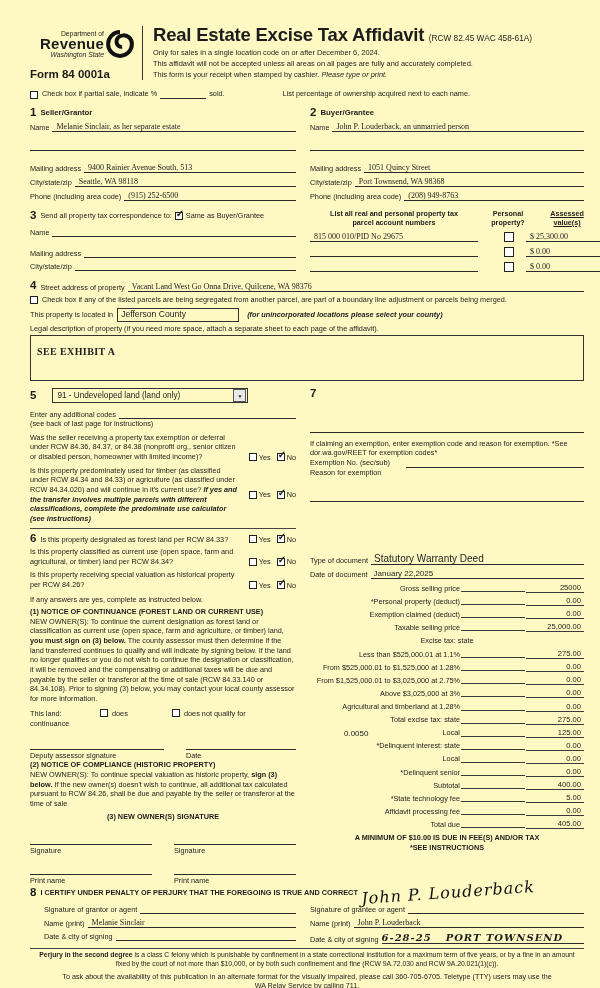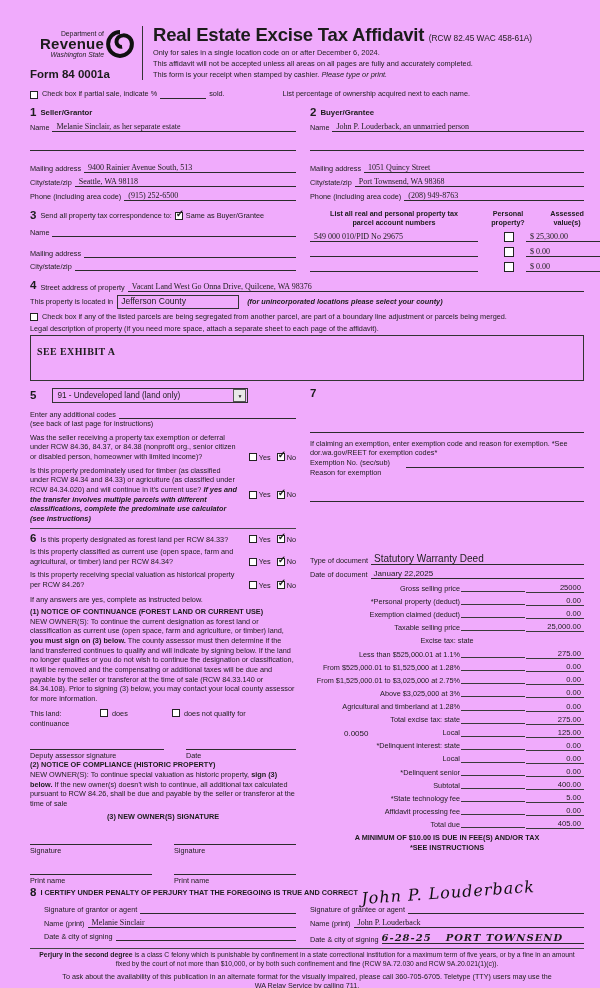--- a/index.html
+++ b/index.html
@@ -1,17 +1,17 @@
 <!DOCTYPE html>
 <html><head>
 <meta charset="utf-8">
 <style>
   * { margin:0; padding:0; box-sizing:border-box; }
   html,body { background:#ffffff; }
-  .page { width:600px; height:988px; background:#f0abfc; color:#1c1c1c;
+  .page { width:600px; height:988px; background:#fef9c3; color:#1c1c1c;
           font-family:"Liberation Sans",sans-serif; position:relative;
           padding:26px 16px 0 30px; overflow:hidden; }
   .fs7 { font-size:7.3px; line-height:1.32; }
   .b { font-weight:bold; } .i { font-style:italic; }
   .serif { font-family:"Liberation Serif",serif; }
   .row { display:flex; }
   .fl { border-bottom:1px solid #2b2b2b; display:flex; align-items:flex-end; min-height:9px; }
   .grow { flex:1; }
   .val { font-family:"Liberation Serif",serif; font-size:8px; white-space:nowrap; padding:0 2px 0 4px; }
   .cb { width:8px; height:8px; border:1px solid #222; display:inline-block; position:relative; flex:none; background:#fff; vertical-align:-1px; }
@@ -192,28 +192,28 @@
     <div class="rc">
       <div class="ph">
         <div class="pnum">
             <div>List all real and personal property tax</div>
             <div>parcel account numbers</div>
           </div>
         <div style="width:56px; margin-left:2px;">
             <div>Personal</div>
             <div>property?</div>
           </div>
-        <div style="width:62px;">
+        <div style="width:62px;text-decoration:underline;">
             <div>Assessed</div>
             <div>value(s)</div>
           </div>
       </div>
       <div class="prow">
         <span class="fl pnum">
-            <span class="val">549 000 010/PID No 29675</span>
+            <span class="val">815 000 010/PID No 29675</span>
           </span>
         <span class="cb pcb"></span>
         <span class="fl pval" style="margin-left:12px;">
             <span class="val">$ 25,300.00</span>
           </span>
       </div>
       <div class="prow">
         <span class="fl pnum">
             <span class="val"></span>
           </span>
@@ -235,30 +235,30 @@
   </div>
 
   <div style="margin-top:8px;">
     <div class="fieldline" style="margin-top:0;">
       <span class="secnum">4</span>
       <span class="lab">Street address of property</span>
       <span class="fl grow">
           <span class="val">Vacant Land West Go Onna Drive, Quilcene, WA 98376</span>
         </span>
     </div>
+    <div class="row fs7" style="margin-top:3px; align-items:flex-start;">
+      <span class="cb" style="margin-top:1px;"></span>
+      <span style="margin-left:4px;">Check box if any of the listed parcels are being segregated from another parcel, are part of a boundary line adjustment or parcels being merged.</span>
+    </div>
     <div class="row fs7" style="margin-top:3px; align-items:center;">
       <span>This property is located in</span>
       <span class="countybox" style="margin-left:4px;">
           <span>Jefferson County</span>
         </span>
       <span class="b i" style="margin-left:8px;">(for unincorporated locations please select your county)</span>
-    </div>
-    <div class="row fs7" style="margin-top:3px; align-items:flex-start;">
-      <span class="cb" style="margin-top:1px;"></span>
-      <span style="margin-left:4px;">Check box if any of the listed parcels are being segregated from another parcel, are part of a boundary line adjustment or parcels being merged.</span>
     </div>
     <div class="fs7" style="margin-top:2px;">Legal description of property (if you need more space, attach a separate sheet to each page of the affidavit).</div>
     <div class="legalbox">
       <span class="serif b" style="font-size:10px; letter-spacing:.4px;">SEE EXHIBIT A</span>
     </div>
   </div>
 
   <div class="twocol" style="margin-top:7px;">
 
     <div class="lc">

